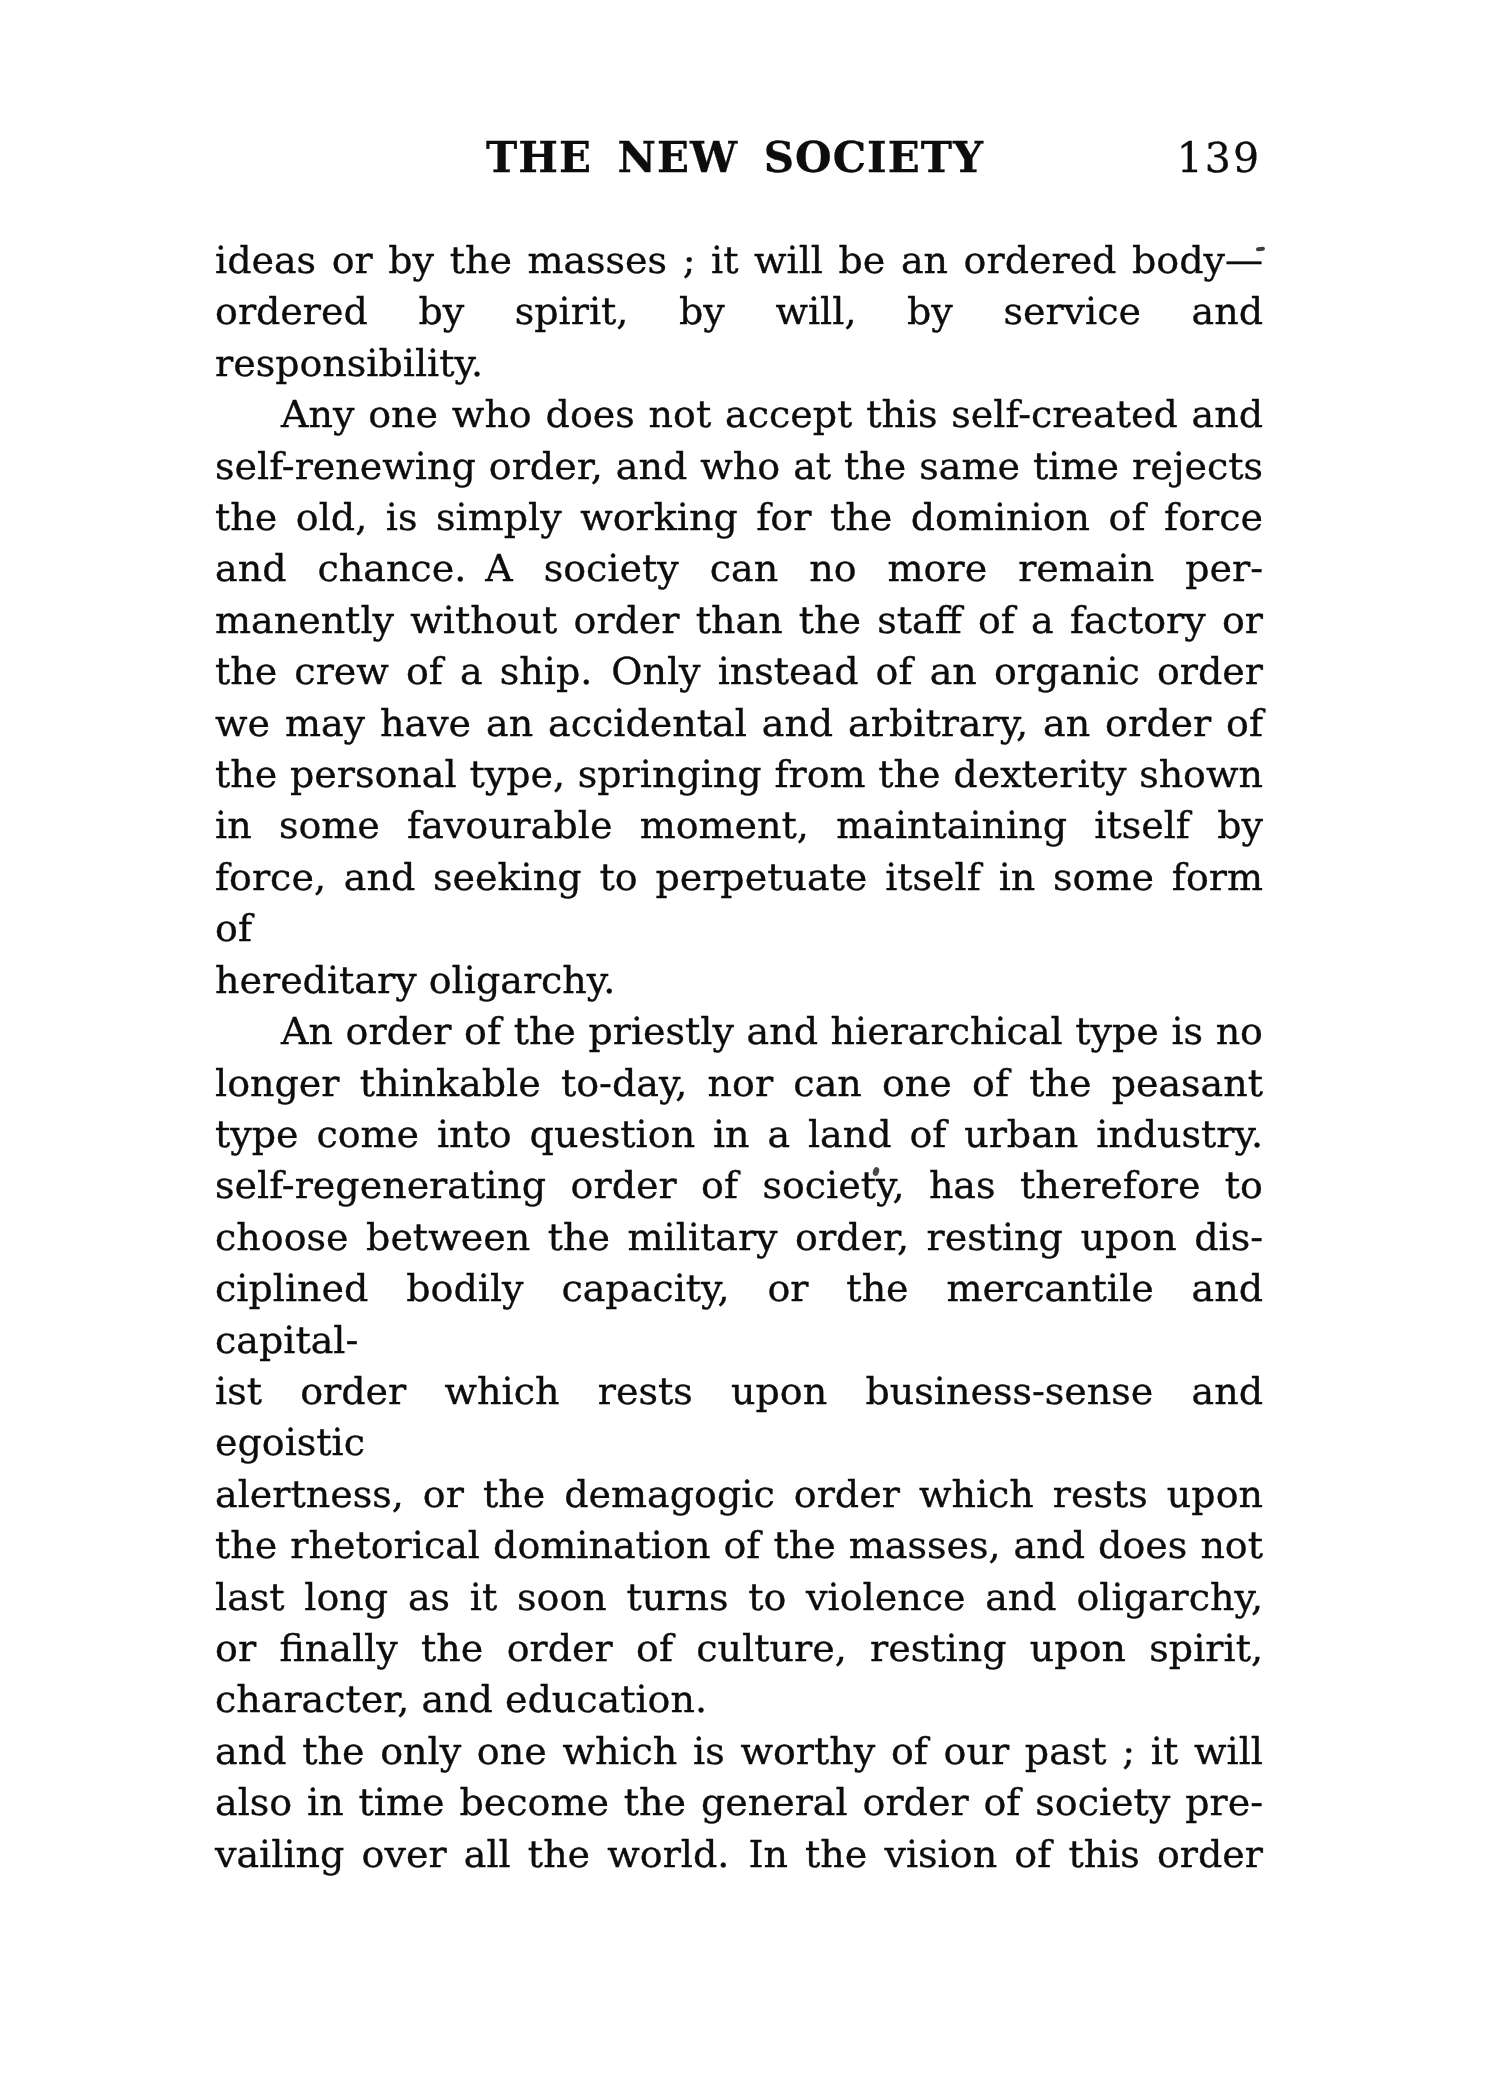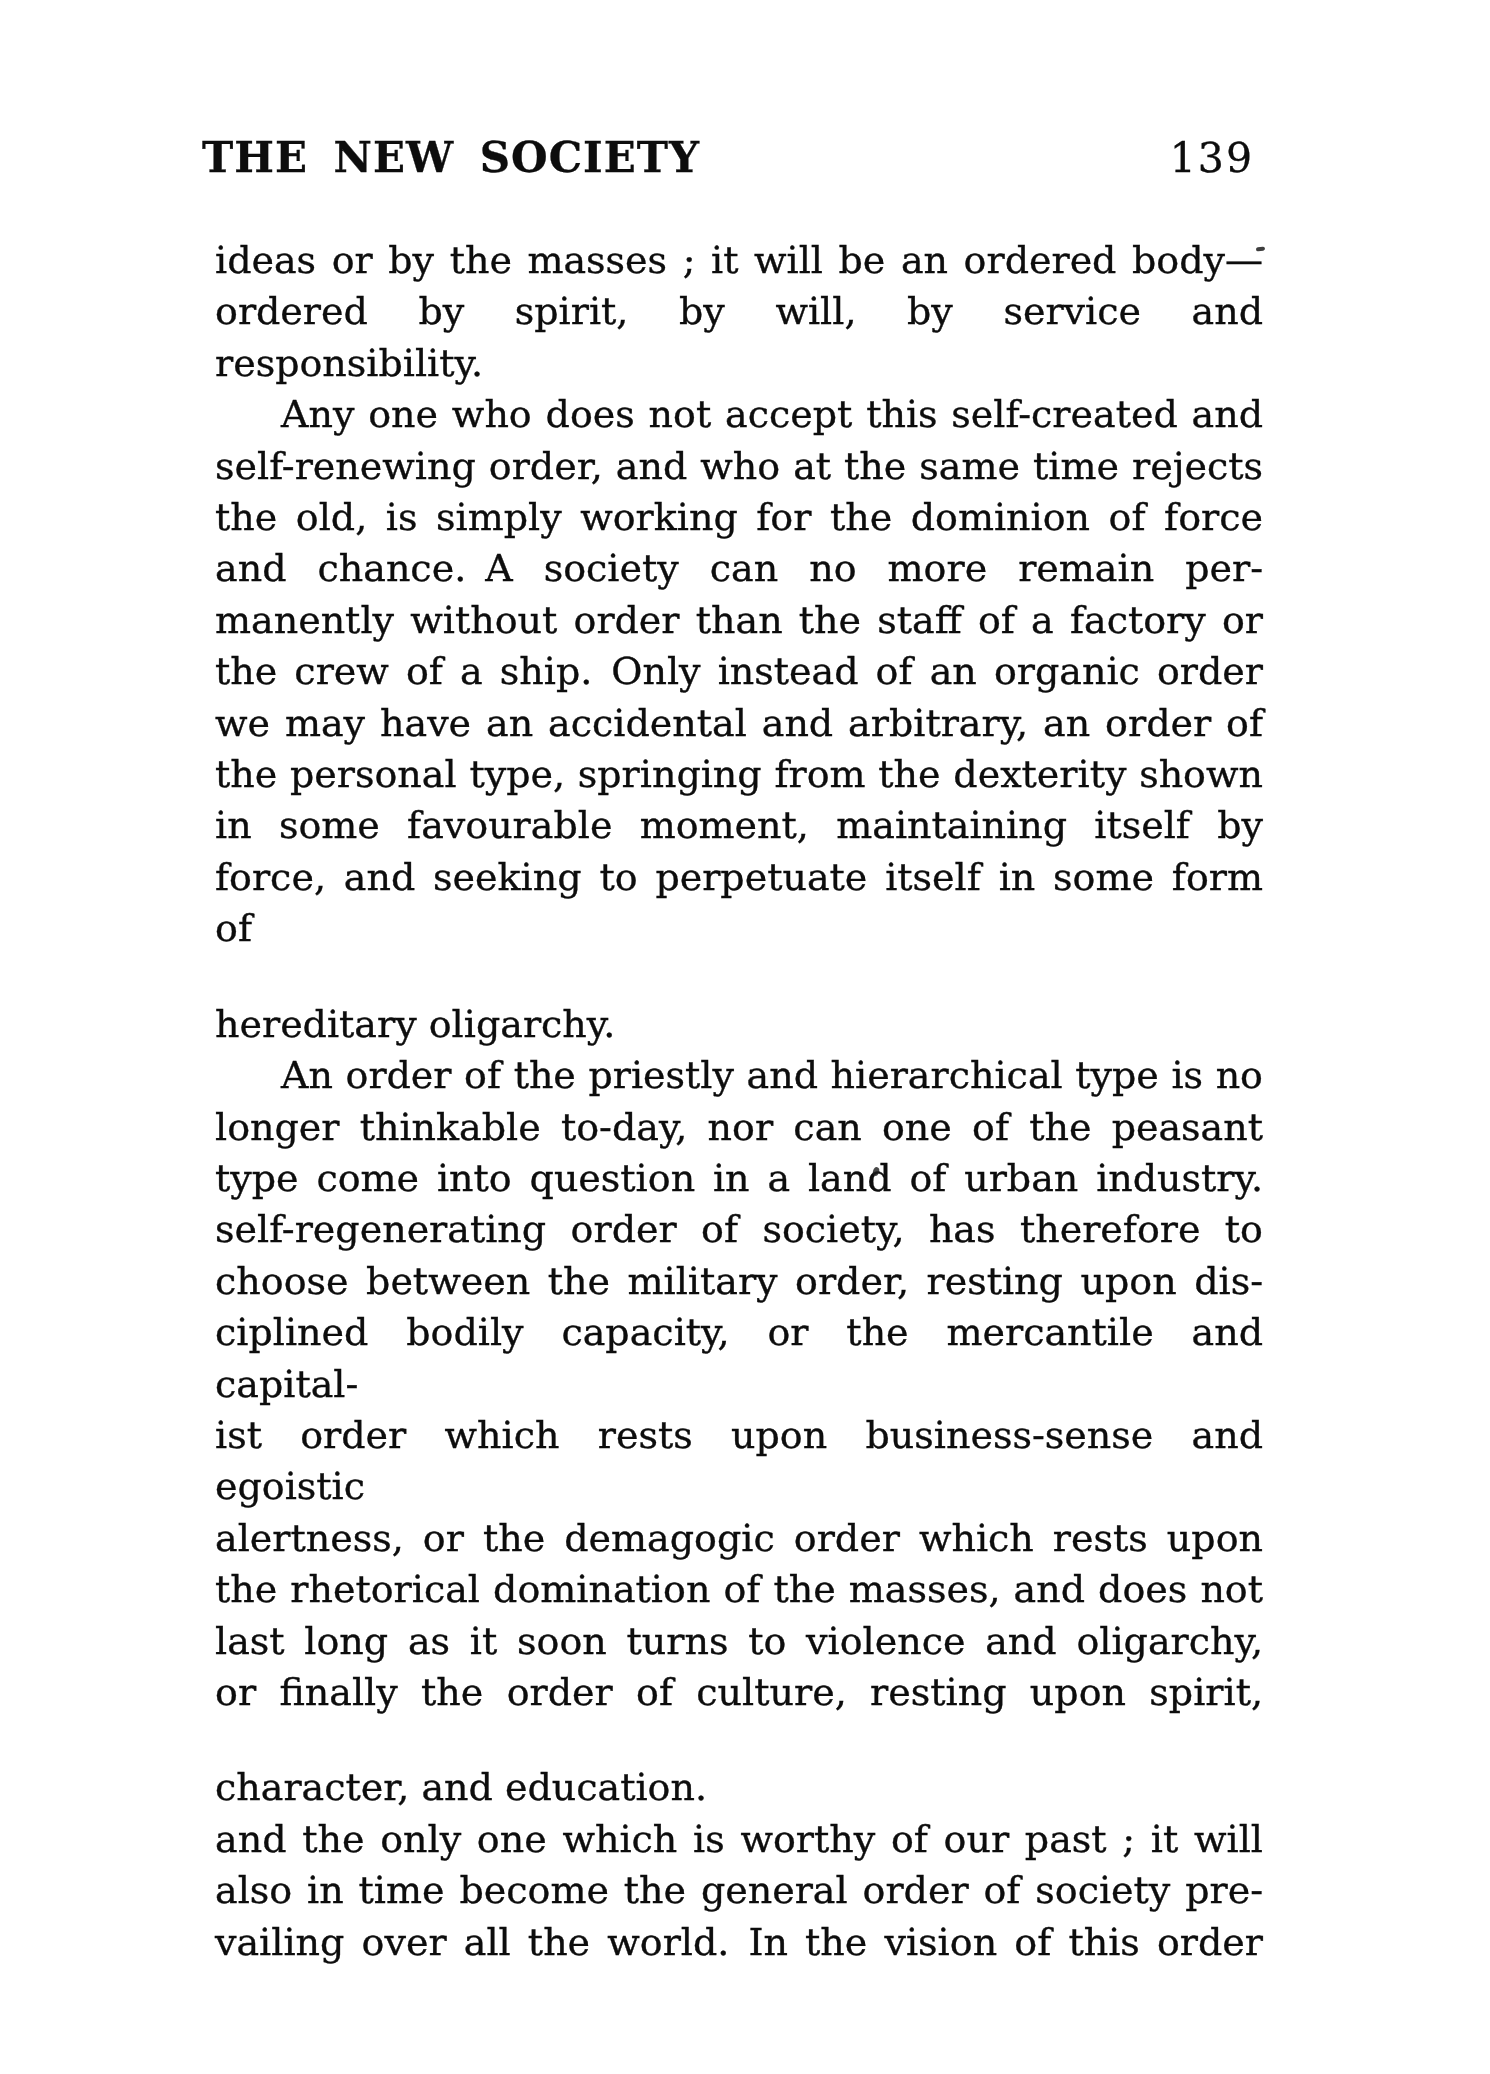--- a/index.html
+++ b/index.html
@@ -8,22 +8,23 @@
     width:1490px;
     height:2074px;
     background:#ffffff;
     overflow:hidden;
     font-family:"DejaVu Serif", "Liberation Serif", serif;
     color:#0d0d0d;
   }
   .running-head{
     position:absolute;
     top:133px;
-    left:202px;
+    left:209px;
     width:1052px;
+    text-align:center;
     font-size:42px;
     line-height:1.2;
     font-weight:bold;
     letter-spacing:1px;
     word-spacing:10px;
     -webkit-text-stroke:0.3px #0d0d0d;
     white-space:nowrap;
   }
   .pagenum{
     position:absolute;
@@ -42,21 +43,21 @@
     font-size:38px;
     line-height:51.4px;
     -webkit-text-stroke:0.35px #0d0d0d;
   }
   .line{
     text-align:justify;
     text-align-last:justify;
     white-space:normal;
   }
   .line.indent{ text-indent:66px; }
-  .line.flushlast{ text-align-last:left;margin-top:44px; }
+  .line.flushlast{ text-align-last:left; }
   .speck{ position:absolute; background:#1c1c1c; }
   .speck-dash{ left:1256px; top:247px; width:9px; height:4px; border-radius:2px; transform:rotate(-8deg); opacity:.85; }
   .speck-dot{ left:873px; top:1167px; width:6px; height:9px; border-radius:50%; transform:rotate(18deg); opacity:.8; }
 </style>
 </head>
 <body>
 
 <div class="page" style="background: rgb(255, 255, 255); color: rgb(13, 13, 13);">
 
   <div class="running-head">

